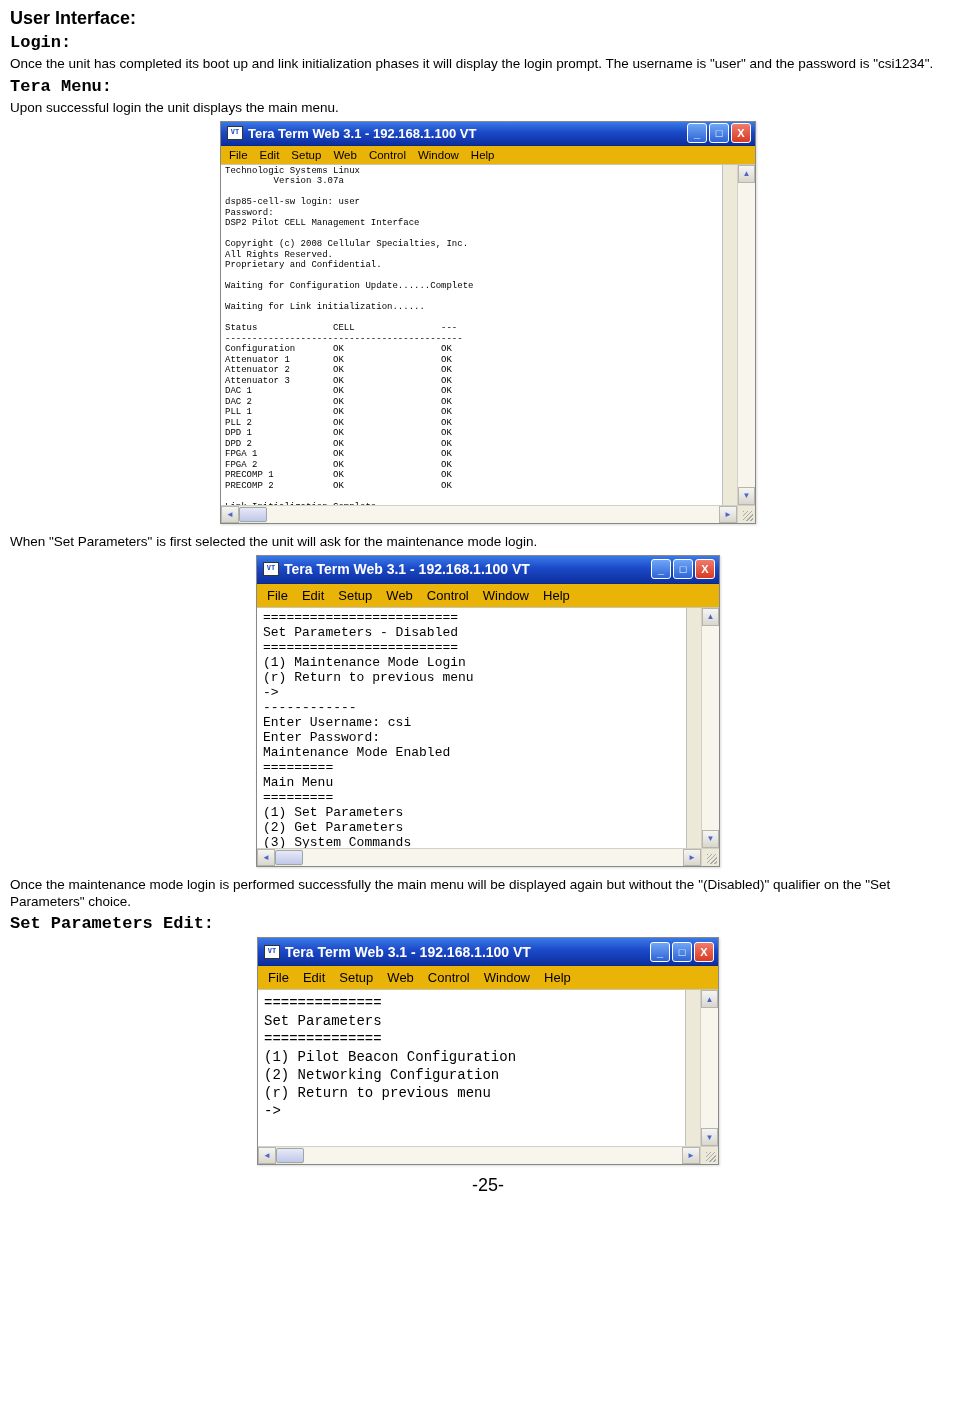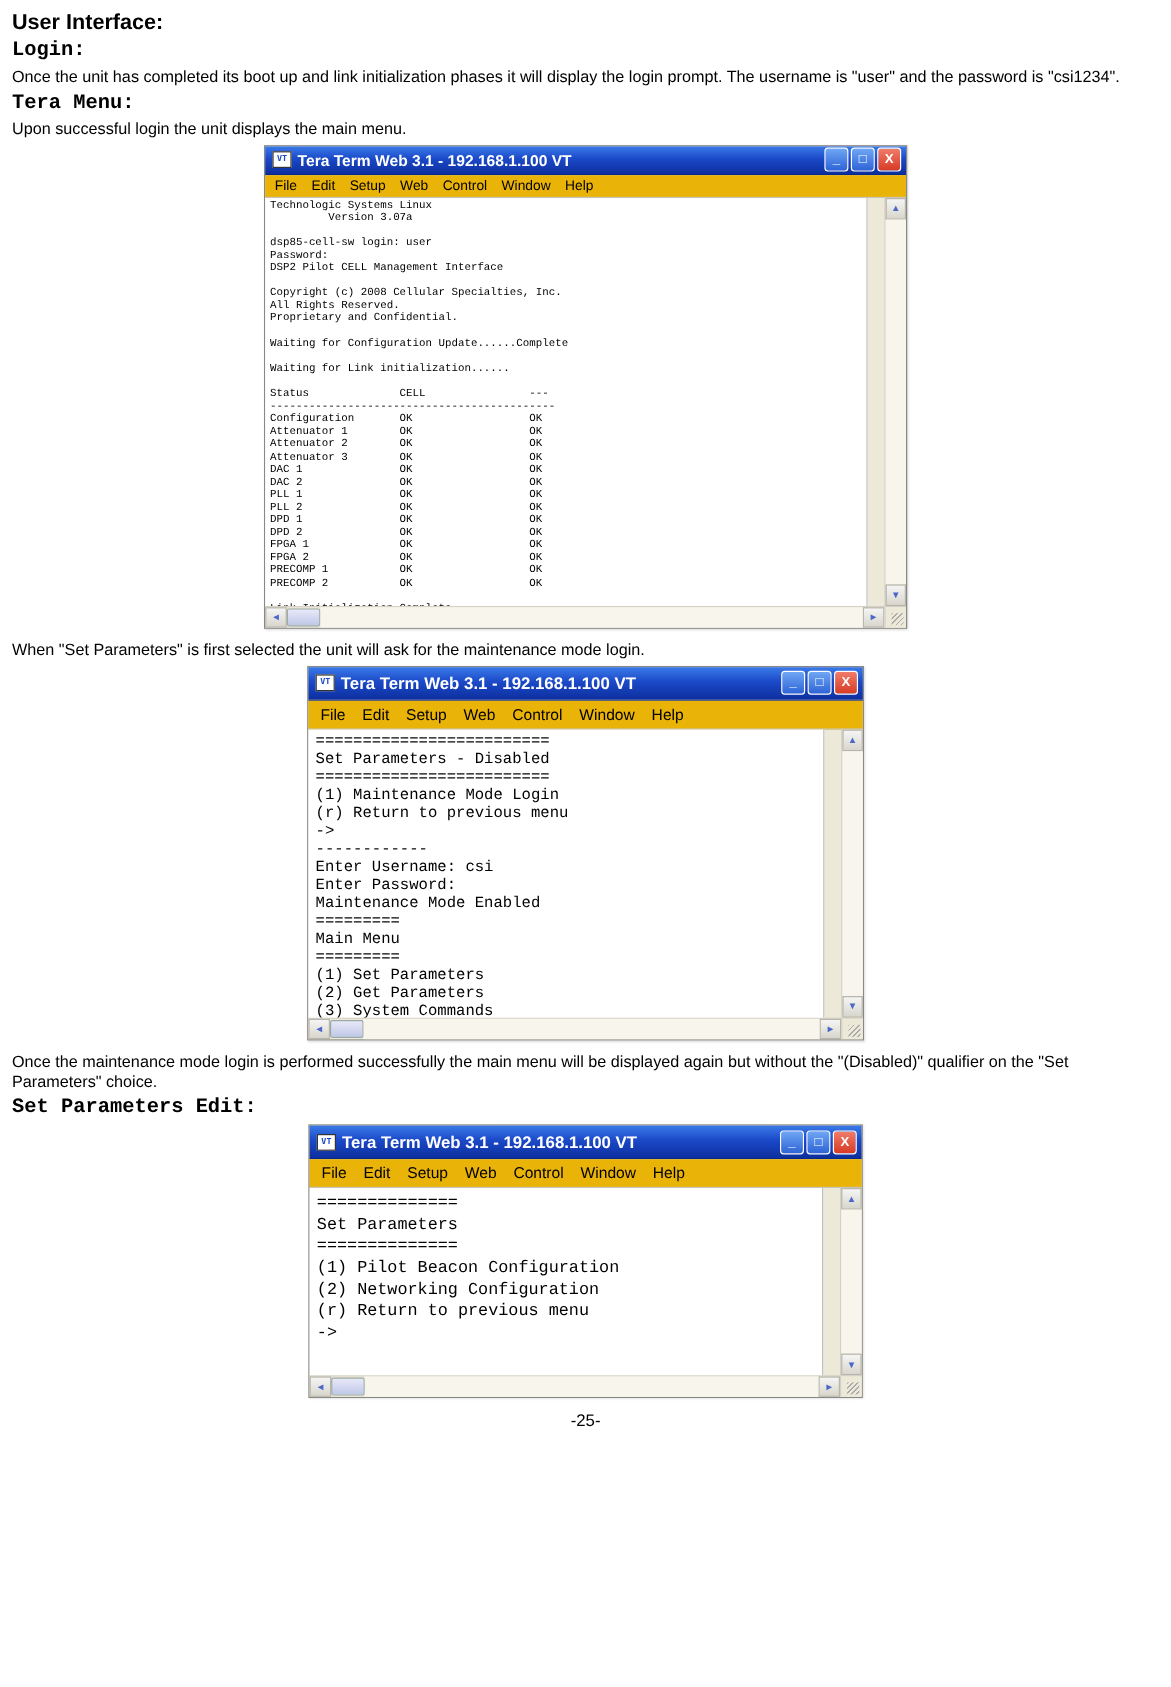--- a/index.html
+++ b/index.html
@@ -130,21 +130,21 @@
   .hsc-thumb {
     width: 26px;
     background: linear-gradient(#e8e8f8, #c0c8e8);
     border: 1px solid #9aa;
     border-radius: 2px;
     margin: 1px 0;
   }
   .hsc-track { flex:1; background:#f7f5ec; position:relative; }
   .corner { width:17px; background:#ece9d8; border-left:1px solid #d4d0c8; display:flex; align-items:flex-end; justify-content:flex-end; }
   .grip { width:10px; height:10px; background: repeating-linear-gradient(135deg, #aaa 0 1px, transparent 1px 3px); margin:2px; }
-  .pagenum { text-align:center; font-size:14px; margin-top:8px; }
+  .pagenum { text-align:center; font-size:18px; margin-top:8px; }
 </style>
 </head>
 <body>
 
 <h2 class="section">User Interface:</h2>
 <h3 class="sub">Login:</h3>
 <p class="para">Once the unit has completed its boot up and link initialization phases it will display the login prompt. The username is "user" and the password is "csi1234".</p>
 <h3 class="sub">Tera Menu:</h3>
 <p class="para">Upon successful login the unit displays the main menu.</p>
 

